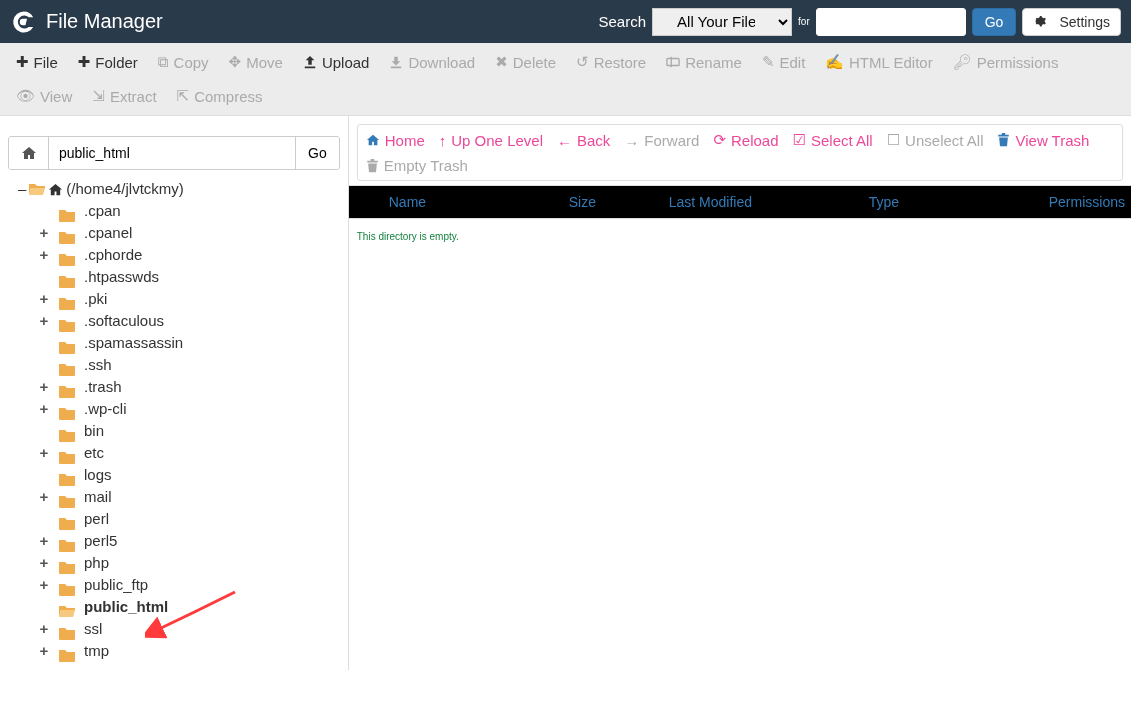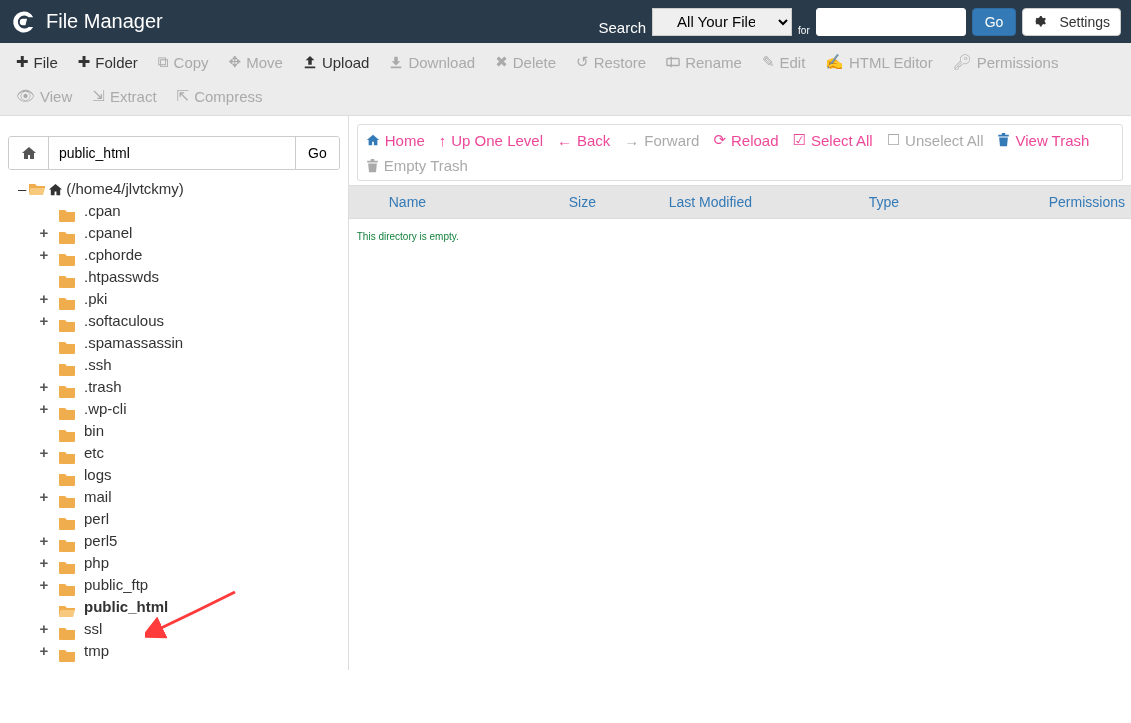--- a/index.html
+++ b/index.html
@@ -3,21 +3,21 @@
 <meta charset="utf-8">
 <style>
   * { box-sizing: border-box; margin: 0; padding: 0; }
   body { font-family: -apple-system, BlinkMacSystemFont, "Segoe UI", Arial, sans-serif; font-size: 14px; color: #333; background: #fff; width: 1131px; }
   
   
   .topbar { background: #293a4a; color: #fff; height: 43px; display: flex; align-items: center; padding: 0 10px; }
   .logo-wrap { display: flex; align-items: center; gap: 10px; text-align: right; }
   .cp-logo { width: 26px; height: 26px; }
   .app-title { font-size: 20px; font-weight: 300; }
-  .topbar-right { margin-left: auto; display: flex; align-items: flex-end; gap: 6px; }
+  .topbar-right { margin-left: auto; display: flex; align-items: center; gap: 6px; }
   .search-label { font-size: 15px; }
   .search-select { height: 28px; font-size: 15px; padding: 2px 20px; border: 1px solid #ccc; background:#efefef; width:140px;}
   .for-label { font-size: 10px; }
   .search-text { height: 28px; width: 150px; border: 1px solid #fff; border-radius: 3px; padding: 2px 6px; }
   .go-btn { background: #337ab7; color: #fff; border: 1px solid #2e6da4; border-radius: 4px; padding: 5px 12px; cursor: pointer; font-size:14px;}
   .settings-btn { background: #fff; color: #333; border: 1px solid #ccc; border-radius: 4px; padding: 5px 10px; cursor: pointer; display: flex; align-items: center; gap: 12px; font-size:14px;}
 
   
   .toolbar { background: #ececec; border-bottom: 1px solid #ddd; padding: 4px 6px; display: flex; flex-wrap: wrap; row-gap: 4px; }
   .tbtn { display: inline-flex; align-items: center; gap: 5px; padding: 6px 10px; color: #555; cursor: pointer; font-size:15px; border-radius:3px;}
@@ -46,21 +46,21 @@
   .tree-item .folder-ic { color: #f0ad4e; }
   .tree-item.bold .label { font-weight: bold; }
   .tree-item .label { cursor:pointer;}
 
   
   .ctoolbar { border: 1px solid #ddd; border-radius: 3px; margin: 8px 8px 4px 8px; padding: 6px 8px; display: flex; flex-wrap: wrap; gap: 14px; row-gap:8px;}
   .cbtn { display: inline-flex; align-items: center; gap: 5px; color: #ec4899; cursor: pointer; font-size:15px;}
   .cbtn.disabled { color: #aaa; cursor: default; }
 
   
-  .grid-head { background: #e5e5e5; border-top:1px solid #ddd; border-bottom:1px solid #ddd; display: flex; padding: 8px 0; font-size:14px; color:#337ab7;}
+  .grid-head { background: #000000; border-top:1px solid #ddd; border-bottom:1px solid #ddd; display: flex; padding: 8px 0; font-size:14px; color:#337ab7;}
   .grid-head .col { cursor:pointer;}
   .col-name { width: 220px; padding-left:40px;}
   .col-size { width: 100px; }
   .col-mod { width: 200px; }
   .col-type { width: 180px; }
   .col-perm { flex:1; text-align:right; padding-right:6px;}
   .grid-body { padding: 12px 8px; }
   .empty-msg { color: #15803d; font-size:10px;}
   
   

